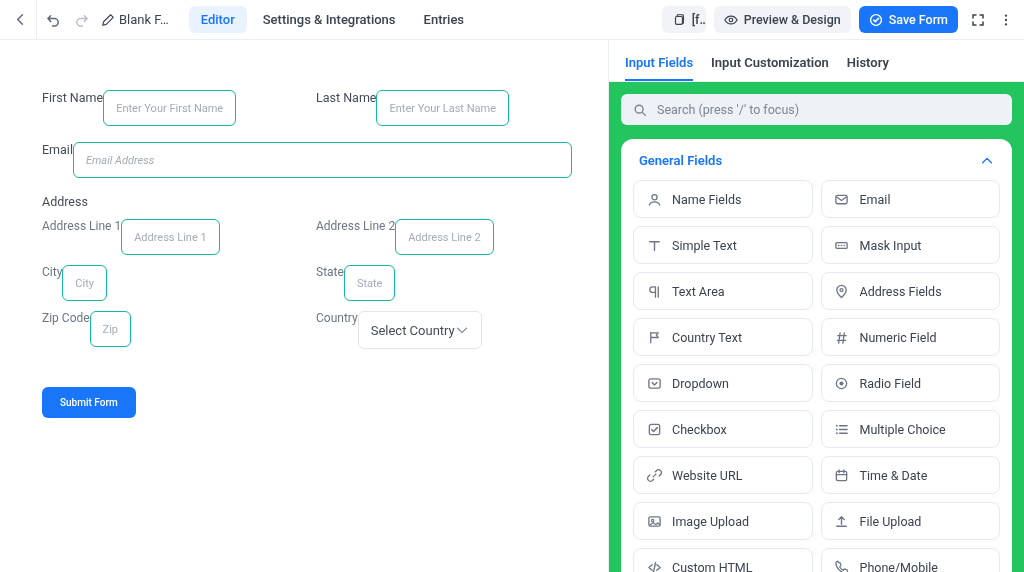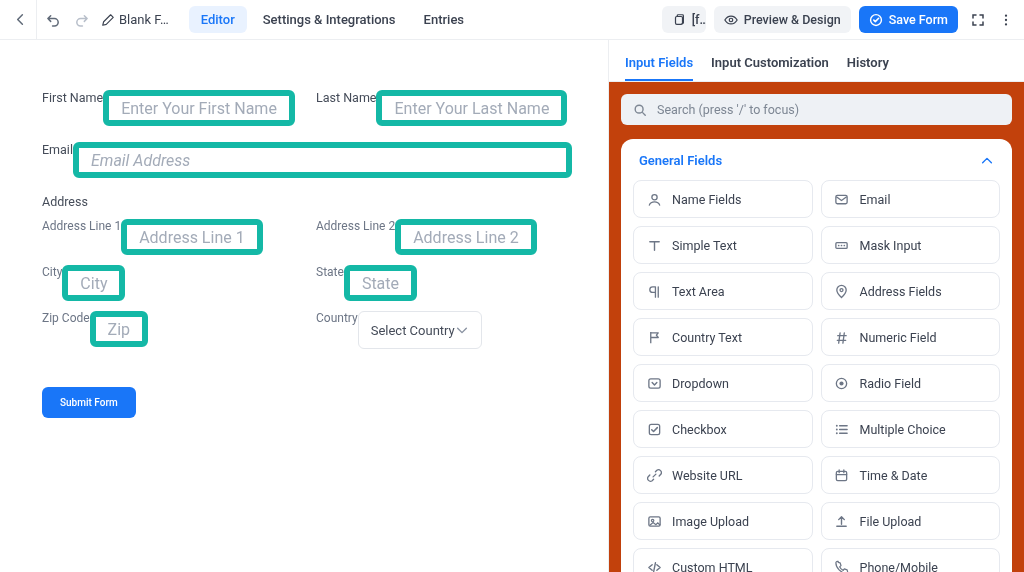--- a/index.html
+++ b/index.html
@@ -55,22 +55,22 @@
   .more-btn { width:16px; display:flex; align-items:center; justify-content:center; color:#3b4250; cursor:pointer; }
 
   .body { display:flex; height: calc(572px - 40px); }
   .canvas {
     flex:1; overflow:auto; padding: 50px 36px 30px 42px;
   }
   .form-row { display:flex; gap:18px; margin-bottom:16px; }
   .form-col { flex:1; display:flex; flex-direction:row; }
   .flabel { font-size:12.5px; color:#454c59; margin-bottom:8px; }
   .finput {
-    height:36px; border:6px solid #14b8a6; border-radius:6px;
-    padding:0 12px; font-size:16px; color:#606a78; background:#fff;
+    height:36px; border:1px solid #14b8a6; border-radius:6px;
+    padding:0 12px; font-size:11px; color:#606a78; background:#fff;
     display:flex; align-items:center;
   }
   .finput.full { width:100%;font-style:italic; }
   .finput.pl::placeholder, .finput span.ph { color:#a3abb8; }
   .section-label { font-size:12.5px; color:#454c59; margin: 12px 0 10px; }
   .sublabel { font-size:12px; color:#6d7686; margin-bottom:8px; }
   .fselect {
     height:38px; border:1px solid #e3e6eb; border-radius:6px;
     padding:0 12px; font-size:13px; color:#454c59; background:#fff;
     display:flex; align-items:center; justify-content:space-between;
@@ -88,21 +88,21 @@
   }
   .side-tabs {
     display:flex; align-items:flex-end; gap:18px;
     padding: 0 16px; height:42px; border-bottom:1px solid #eceef1;
   }
   .side-tab {
     font-size:13px; font-weight:600; color:#3b4250; padding-bottom:9px;
     border-bottom: 2px solid transparent; cursor:pointer;
   }
   .side-tab.active { color:#1976f8; border-bottom-color:#1976f8; }
-  .side-body { flex:1; overflow:auto; background:#c2410c; padding:12px; }
+  .side-body { flex:1; overflow:auto; background:#22c55e; padding:12px; }
   .search-bar {
     display:flex; align-items:center; gap:10px;
     background:#eef1f5; border-radius:6px; padding:8px 12px; color:#7d8693;
     font-size:12.5px;
   }
   .search-bar svg { width:14px; height:14px; }
   .group-card {
     background:#fff; border-radius:12px; margin-top:14px; padding:14px 12px 14px;
     box-shadow: 0 1px 2px rgba(20,30,50,.04);
   }

